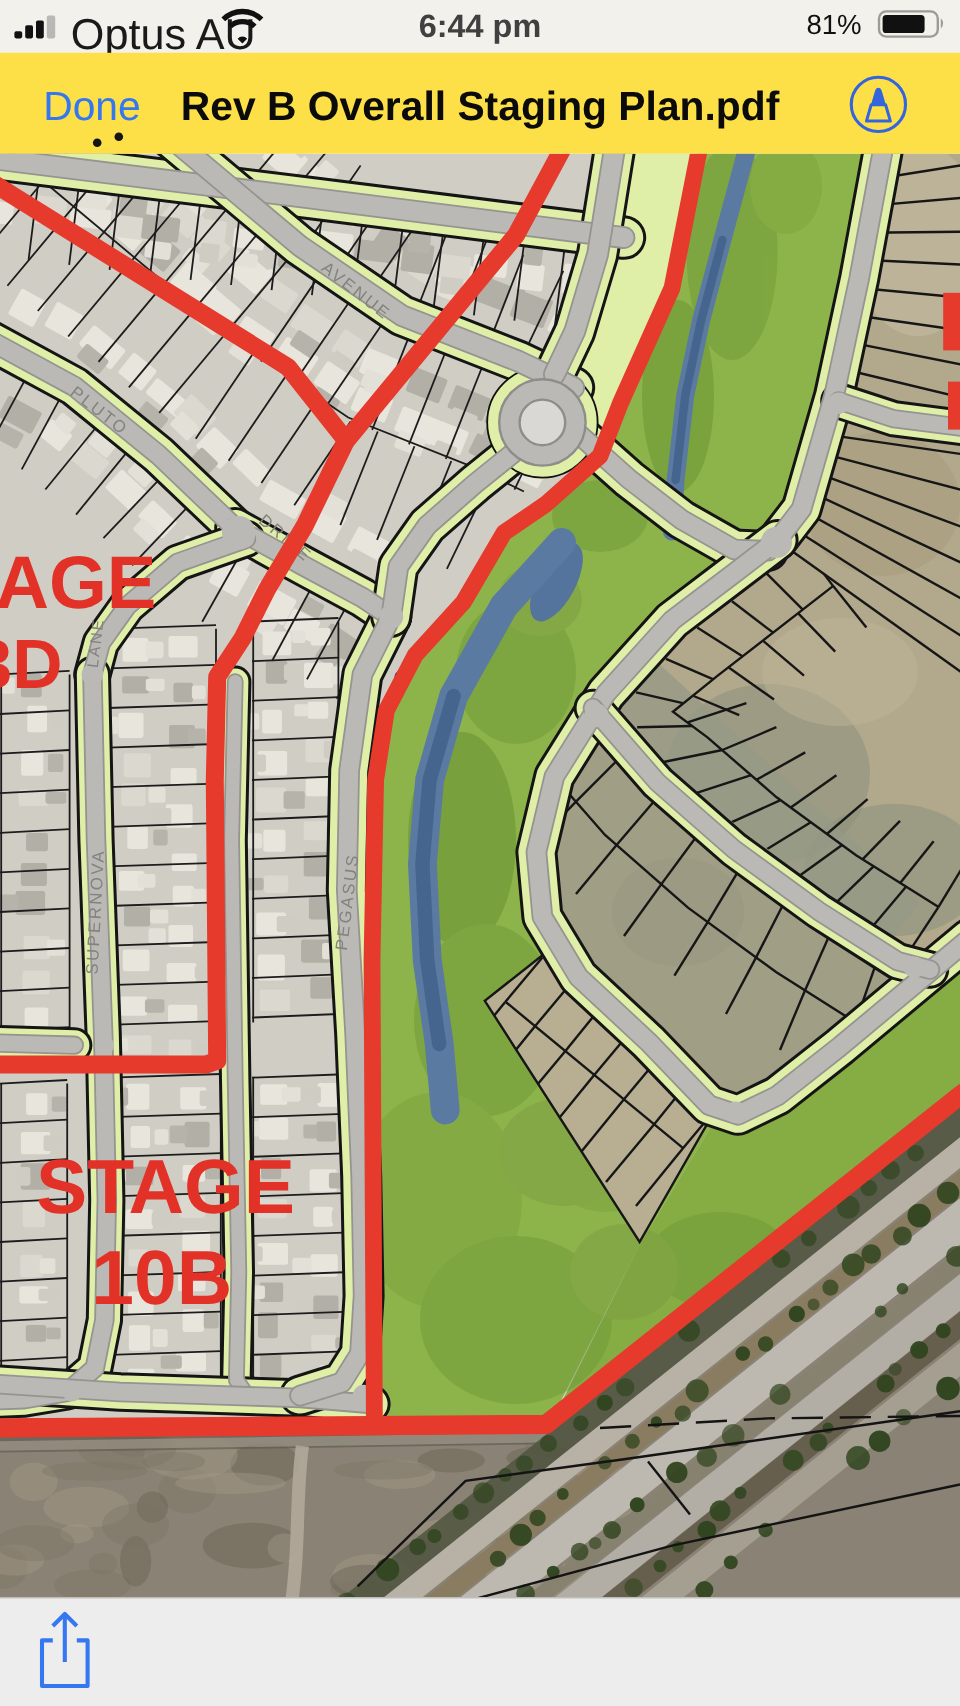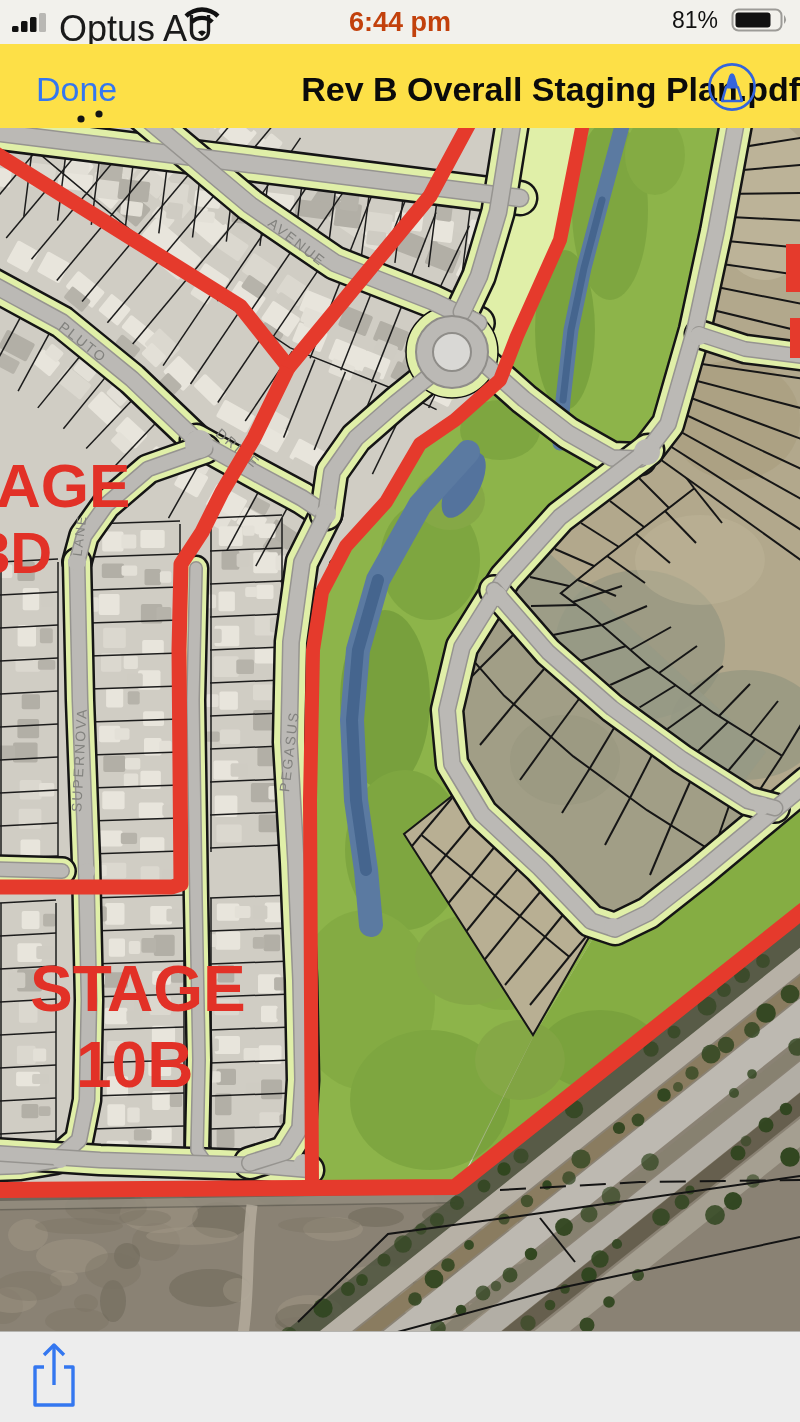--- a/index.html
+++ b/index.html
@@ -1,24 +1,24 @@
 <!DOCTYPE html>
 <html><head><meta charset="utf-8">
 <style>
 html,body{margin:0;padding:0;width:800px;height:1422px;overflow:hidden;background:#f2f1ec;
 font-family:"Liberation Sans",sans-serif;}
 .statusbar{position:absolute;top:0;left:0;width:800px;height:44px;background:#f2f1ec;z-index:5;}
 .navbar{position:absolute;top:44px;left:0;width:800px;height:84px;background:#fde047;z-index:5;}
 .map{position:absolute;top:128px;left:0;}
 .toolbar{position:absolute;top:1331px;left:0;width:800px;height:91px;background:#ededed;border-top:1px solid #b5b4b0;box-sizing:border-box;z-index:5;}
 .carrier{position:absolute;left:59px;top:8px;font-size:36px;color:#1a1a1a;}
-.time{position:absolute;left:0;top:7px;width:800px;text-align:center;font-size:27px;font-weight:bold;color:#c2410c;}
+.time{position:absolute;left:0;top:7px;width:800px;text-align:center;font-size:27px;font-weight:bold;color:#404040;}
 .batt{position:absolute;left:672px;top:7px;font-size:23px;color:#111;}
 .done{position:absolute;left:36px;top:26px;font-size:34px;color:#3477f0;}
-.title{position:absolute;left:0;top:26px;width:800px;text-align:right;font-size:34px;font-weight:bold;color:#0b0b0b;}
+.title{position:absolute;left:0;top:26px;width:800px;text-align:center;font-size:34px;font-weight:bold;color:#0b0b0b;}
 </style></head>
 <body>
 
 <div class="statusbar">
 
 <svg width="52" height="36" style="position:absolute;left:10px;top:4px" viewBox="0 0 52 36">
 <rect x="2" y="22" width="6.5" height="6" rx="1.5" fill="#111"></rect>
 <rect x="11" y="17" width="6.5" height="11" rx="1.5" fill="#111"></rect>
 <rect x="20" y="13" width="6.5" height="15" rx="1.5" fill="#111"></rect>
 <rect x="29" y="9" width="7" height="19" rx="1.5" fill="#b9b8b4"></rect>

